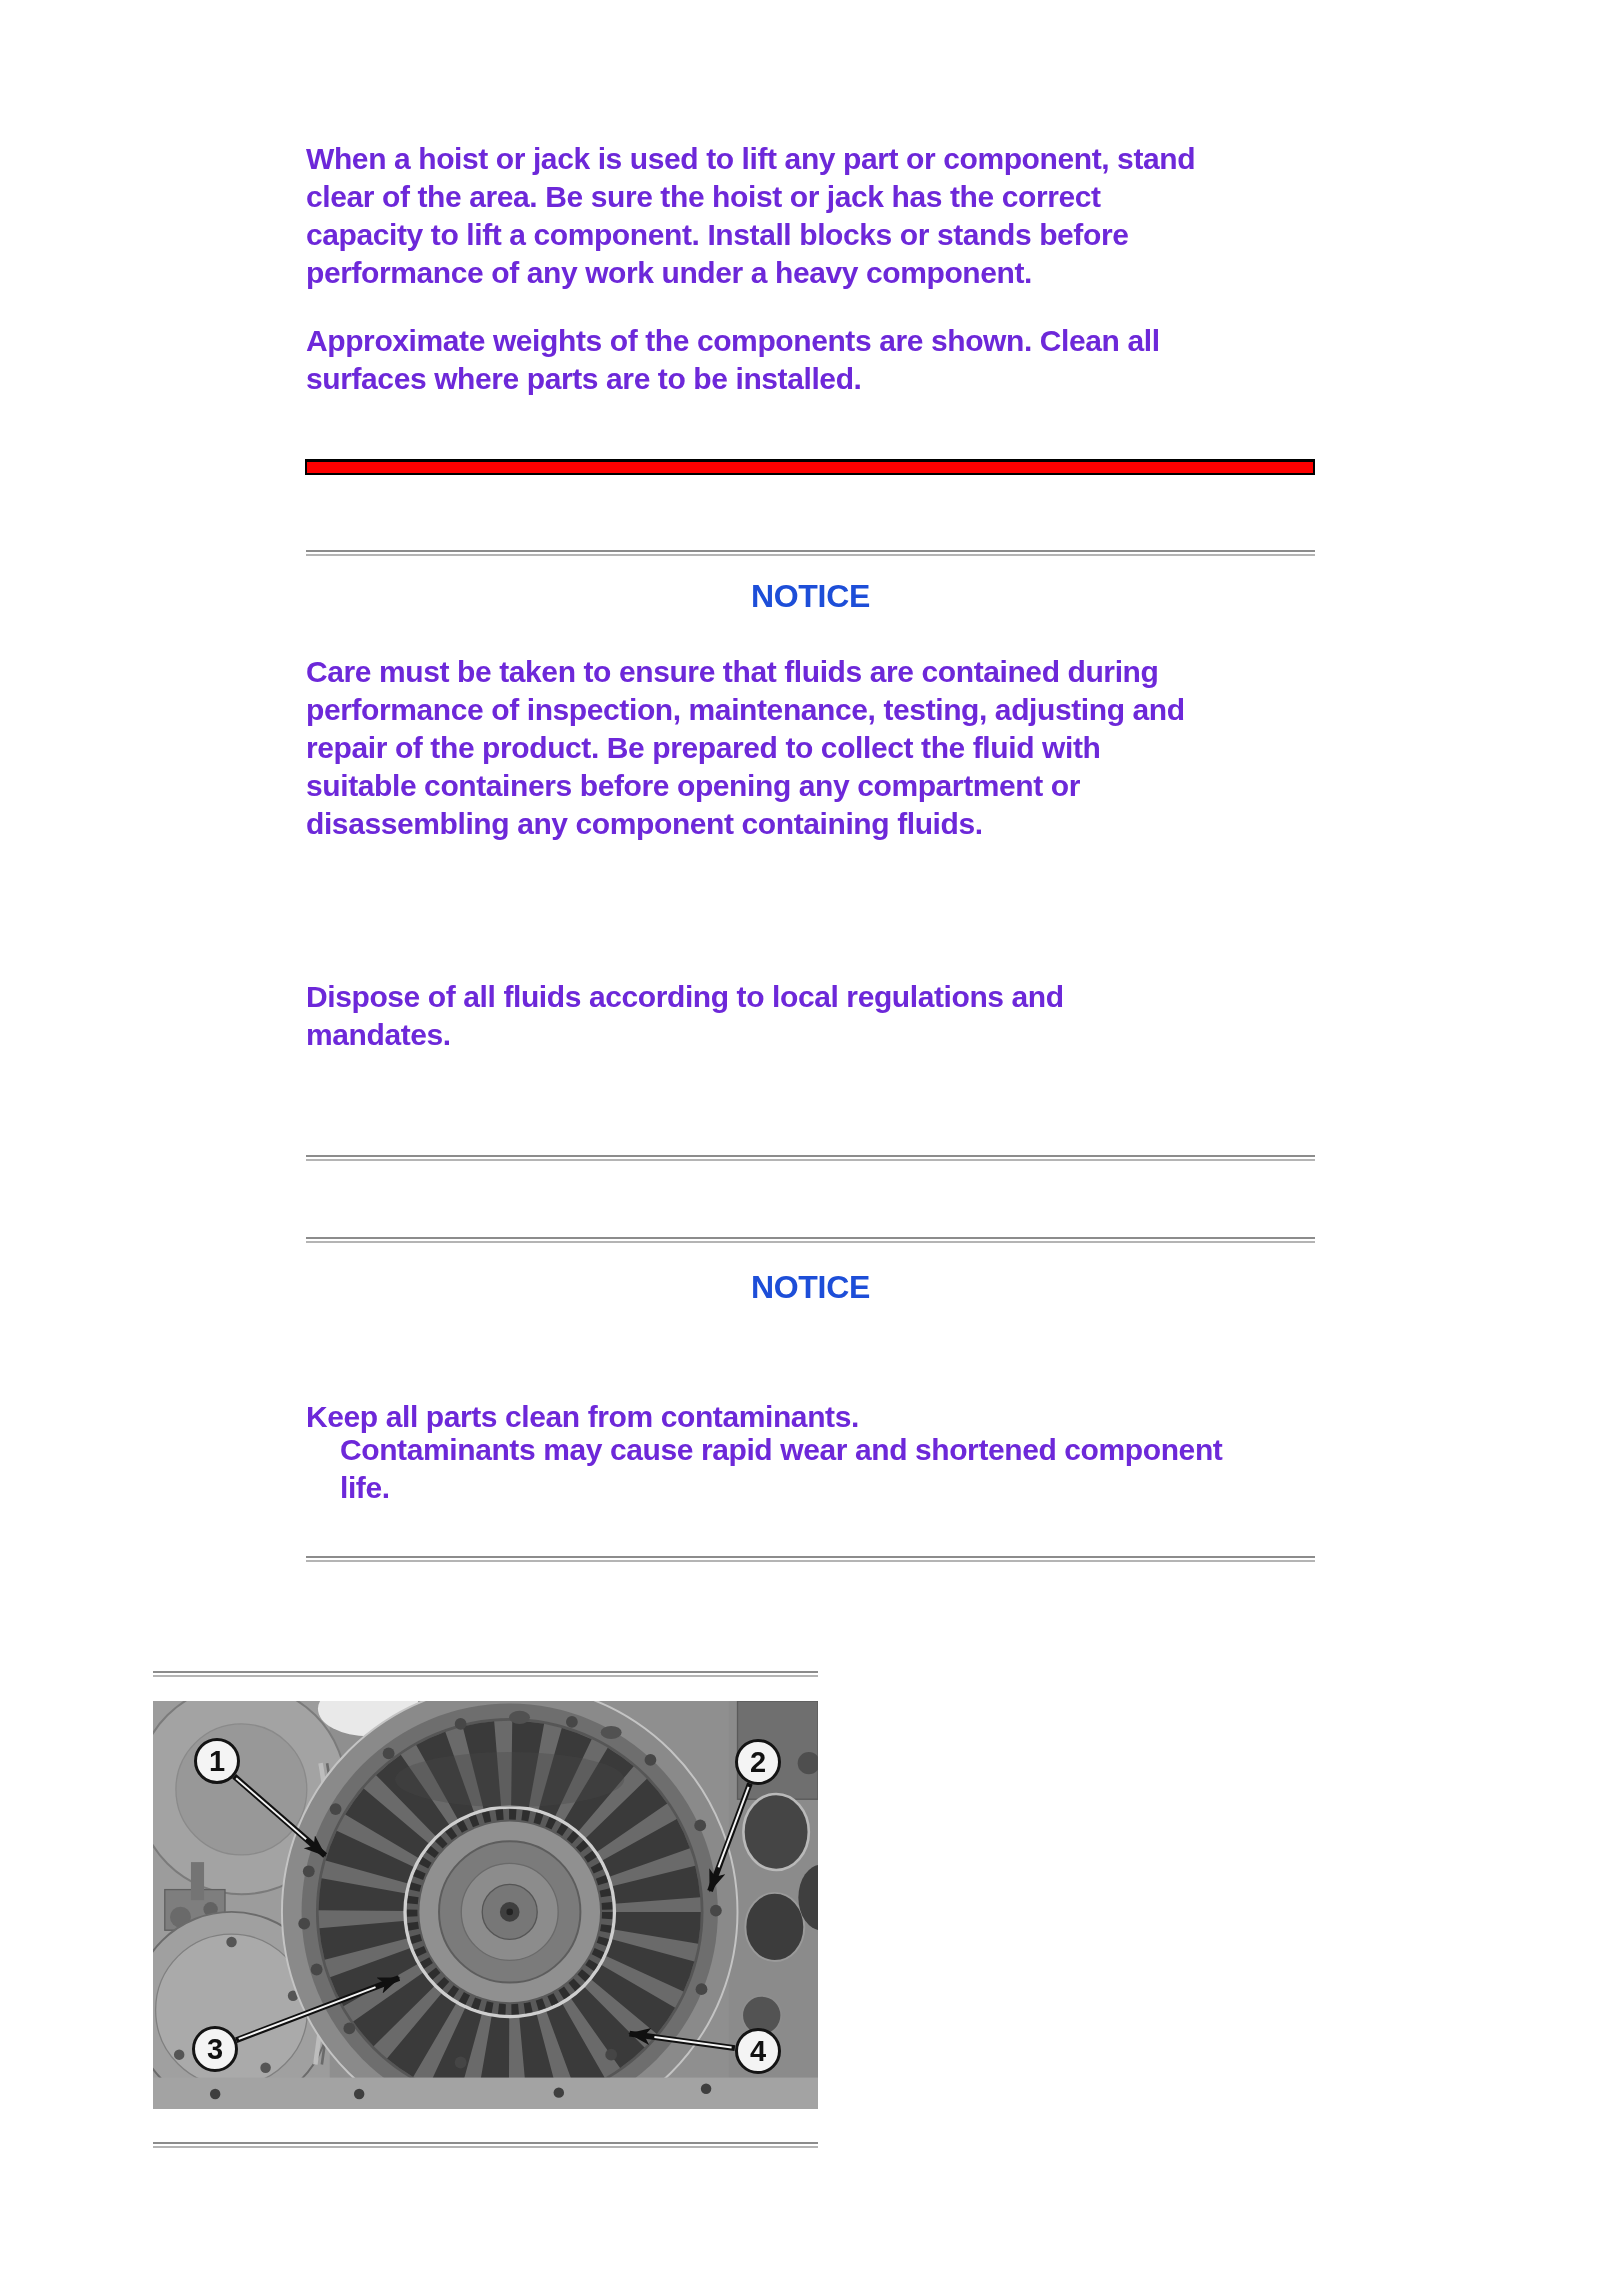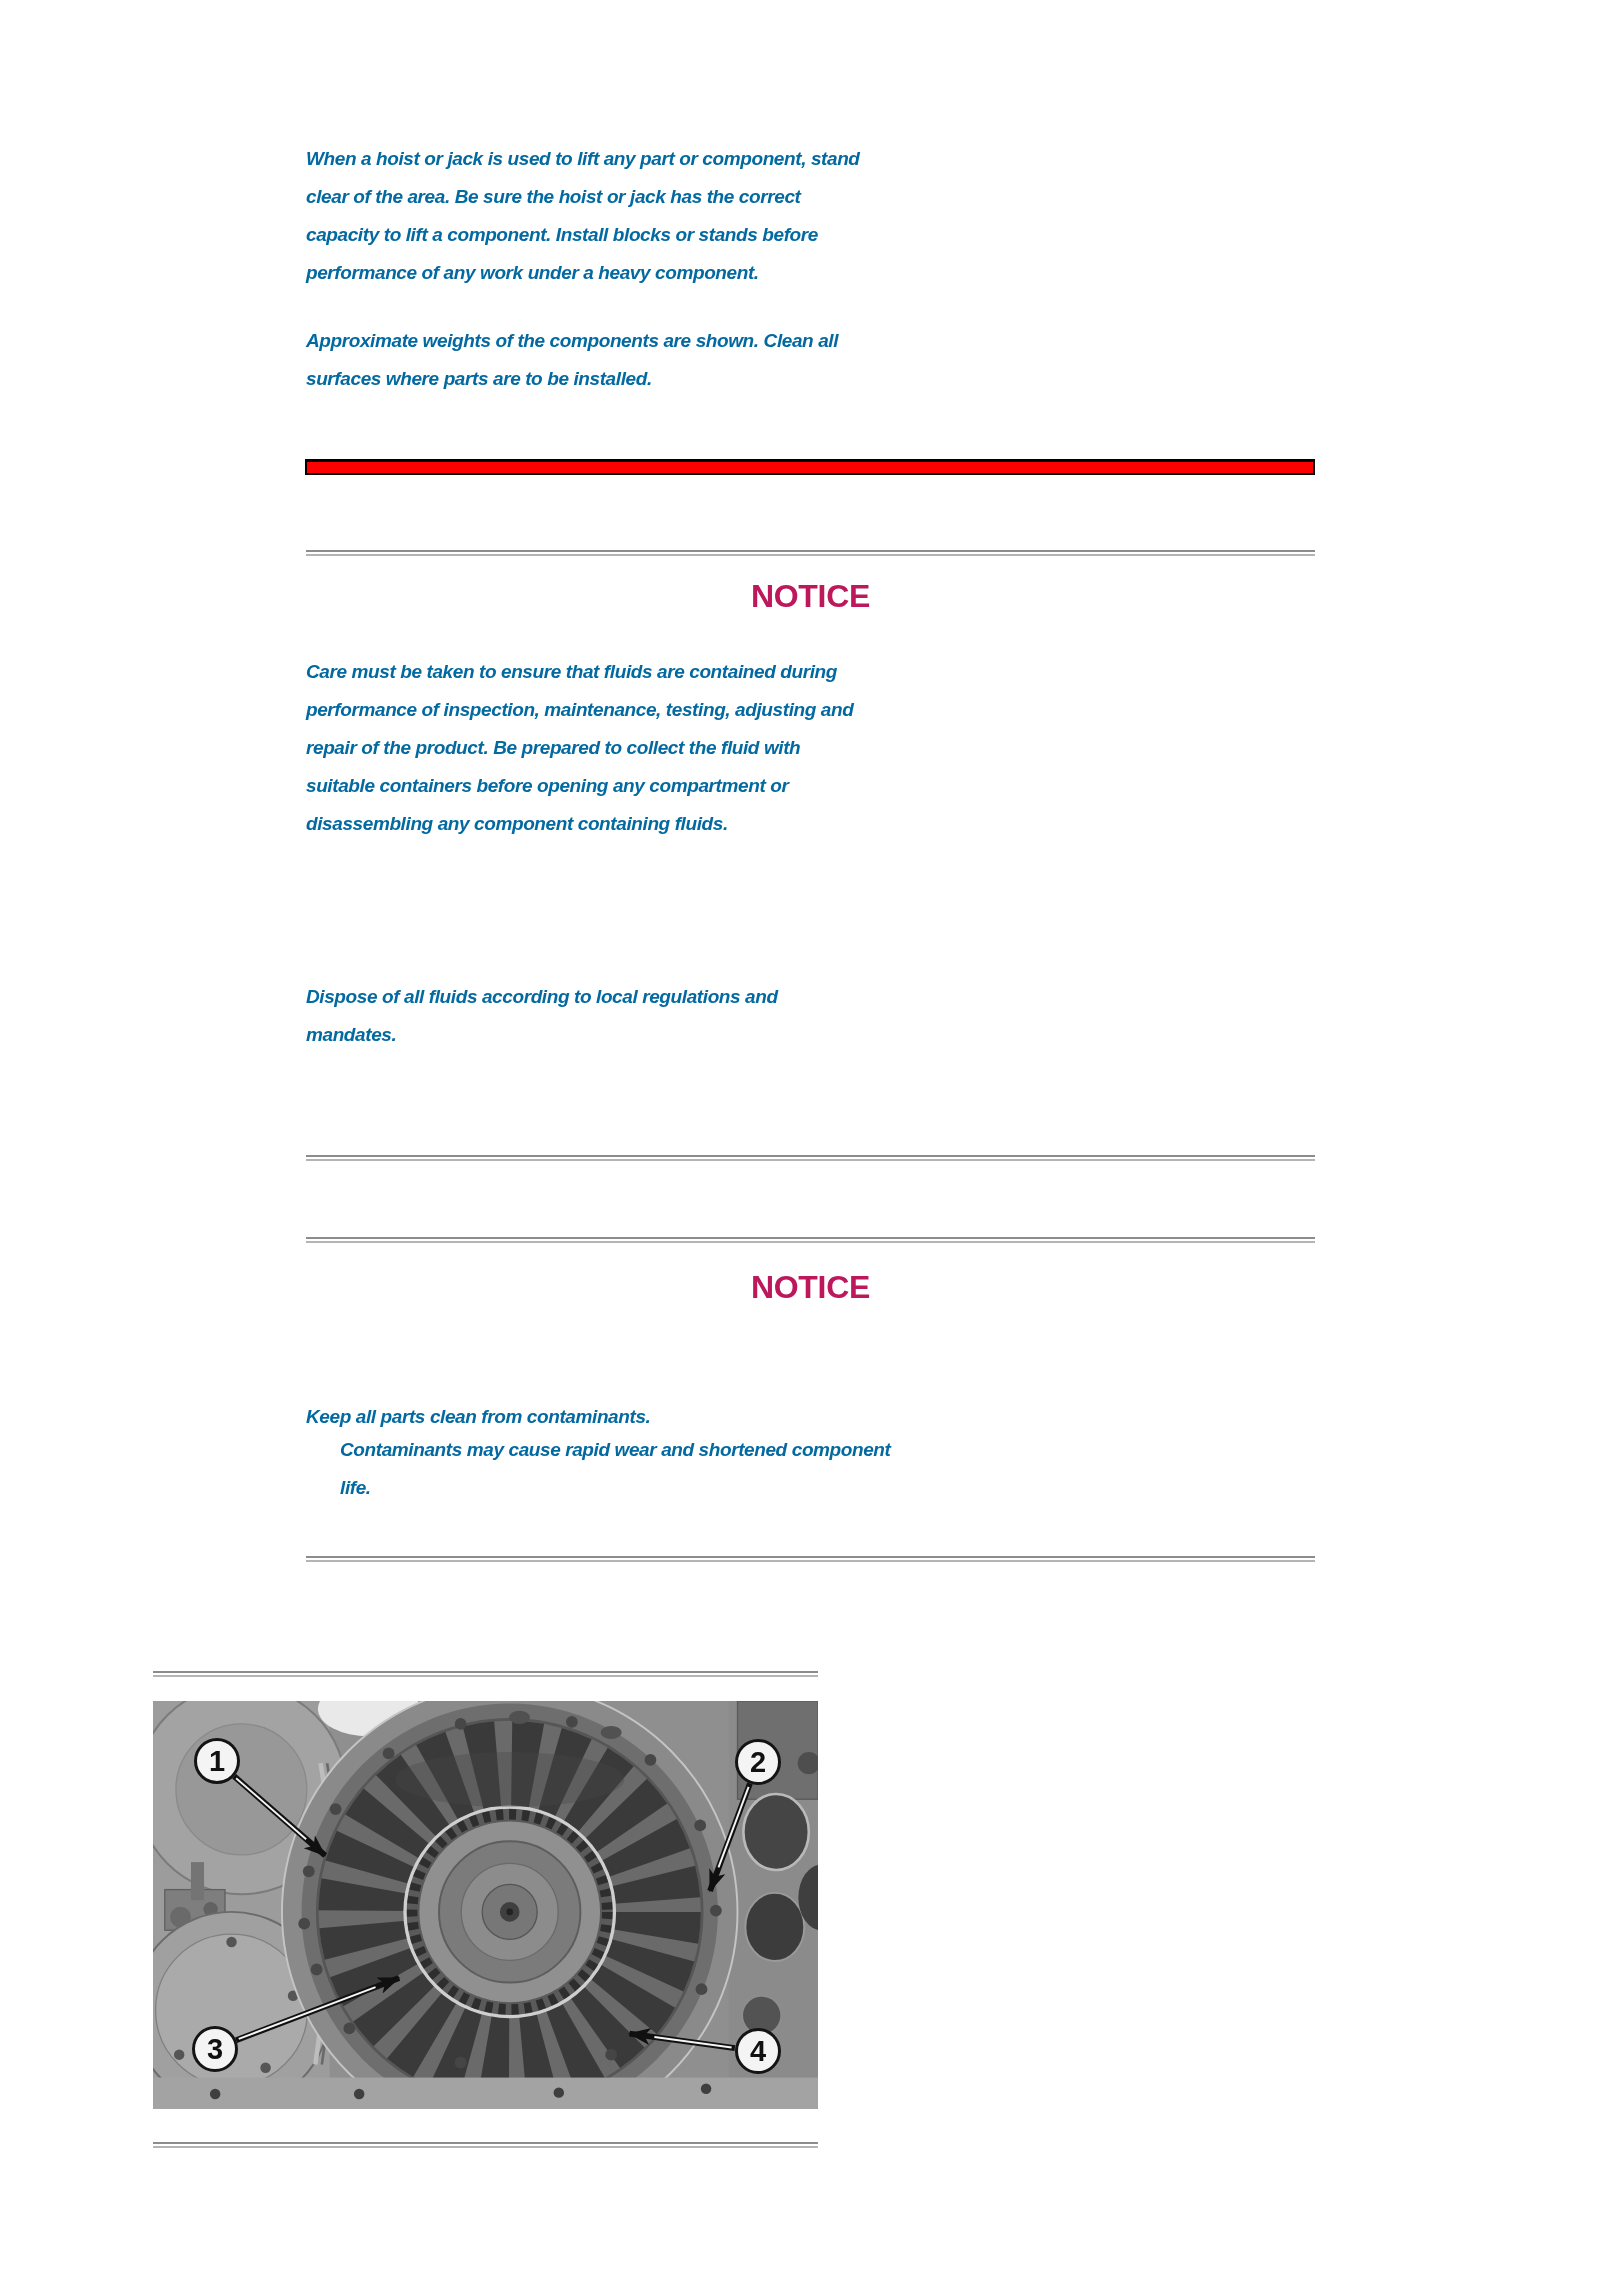--- a/index.html
+++ b/index.html
@@ -1,21 +1,21 @@
 <!DOCTYPE html>
 <html style="font-size:10.5px"><head>
 <meta charset="utf-8">
 <style>
   html,body{margin:0;padding:0;background:#ffffff;}
   .page{position:relative;width:1623px;height:2295px;background:#ffffff;overflow:hidden;
         font-family:"Liberation Sans","DejaVu Sans",sans-serif;}
-  .para{position:absolute;left:306px;width:1021px;font-weight:bold;font-size:19px;
-        line-height:38px;letter-spacing:-0.4px;color:#0369a1;white-space:pre;font-style:italic;}
+  .para{position:absolute;left:306px;width:1021px;font-weight:bold;font-size:30px;
+        line-height:38px;letter-spacing:-0.4px;color:#6d28d9;white-space:pre;}
   .notice-title{position:absolute;left:306px;width:1009px;text-align:center;
-        font-weight:bold;font-size:32px;letter-spacing:-0.3px;color:#be185d;}
+        font-weight:bold;font-size:32px;letter-spacing:-0.3px;color:#1d4ed8;}
   .redbar{position:absolute;left:305px;width:1010px;height:16.4px;box-sizing:border-box;
         background:#fe0000;border-style:solid;border-color:#000;border-width:3.3px 2px 2px 2.6px;}
   .rule{position:absolute;height:5.9px;box-sizing:border-box;background:#ffffff;
         border-top:2.6px solid #8c8c8c;border-bottom:2px solid #b4b4b4;}
   .rule-wide{left:306px;width:1009px;}
   .rule-fig{left:153px;width:665px;}
   .photo{position:absolute;left:153px;top:1701px;width:665px;height:408px;background:#8f8f8f;}
   .photo svg{position:absolute;left:0;top:0;width:100%;height:100%;display:block;}
   .callout{position:absolute;width:46px;height:46px;box-sizing:border-box;border-radius:50%;
         background:#f4f4f4;border:3.3px solid #141414;color:#111;font-weight:bold;font-size:29px;

